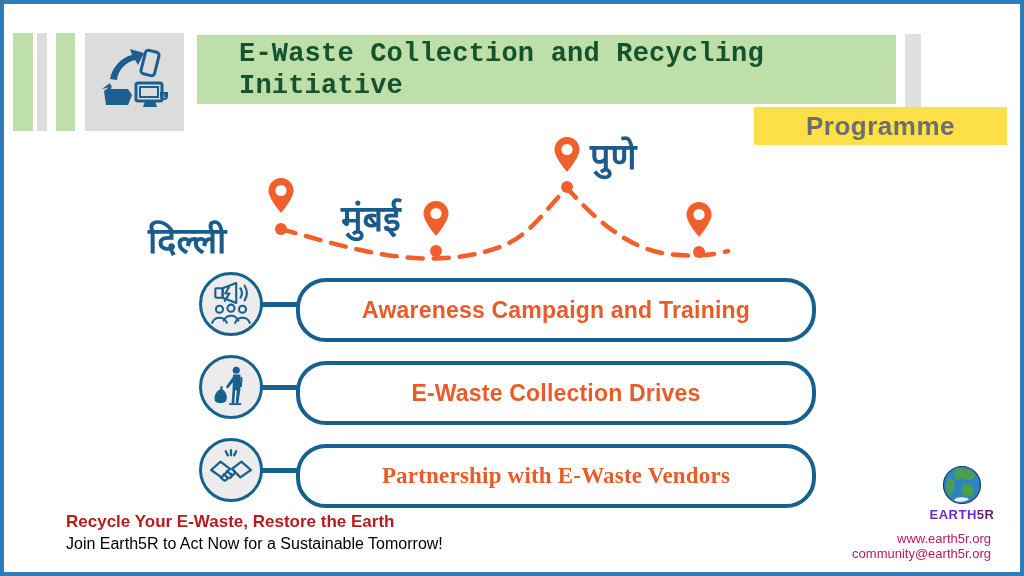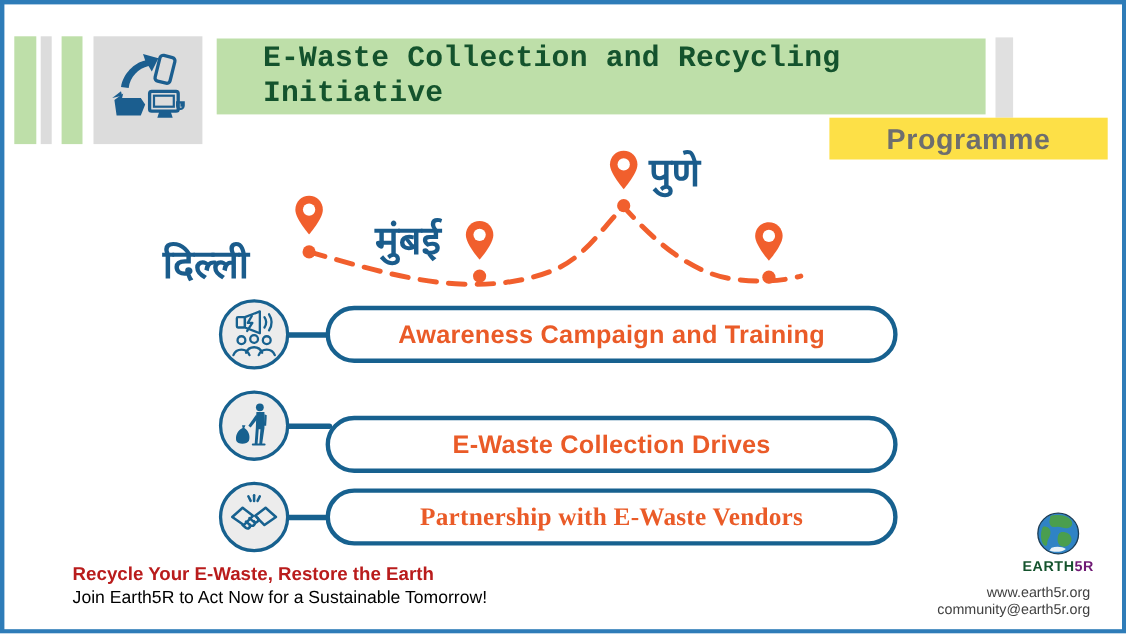--- a/index.html
+++ b/index.html
@@ -24,33 +24,33 @@
   
   .route-svg{position:absolute;left:0;top:0;width:1024px;height:576px;pointer-events:none;}
   .city{position:absolute;font-family:"DejaVu Sans","Liberation Sans",sans-serif;
     font-weight:bold;font-size:36px;color:#1a5c8c;white-space:nowrap;}
   .pin{position:absolute;width:32px;height:44px;}
   
   .row-circle{position:absolute;left:195px;width:64px;height:64px;border-radius:50%;
     background:#ececec;border:3px solid #17618f;box-sizing:border-box;
     display:flex;align-items:center;justify-content:center;}
   .row-connector{position:absolute;left:256px;width:42px;height:5px;background:#17618f;border-radius:3px;}
-  .pill{position:absolute;left:292px;width:520px;height:52px;background:#fff;
+  .pill{position:absolute;left:292px;width:520px;height:64px;background:#fff;
     border:4px solid #17618f;border-radius:30px;box-sizing:border-box;
     display:flex;align-items:center;justify-content:center;}
   .pill span{font-size:23px;font-weight:bold;color:#ea5b28;letter-spacing:.2px;}
   
   .tagline-bold{position:absolute;left:62px;top:508px;font-size:17px;font-weight:bold;color:#b91c1c;}
   .tagline{position:absolute;left:62px;top:531px;font-size:16px;color:#000000;}
   .globe{position:absolute;left:938px;top:461px;width:40px;height:40px;}
   .wordmark{position:absolute;left:910px;top:503px;width:96px;text-align:center;
     font-size:13px;font-weight:bold;letter-spacing:.5px;}
-  .wordmark .wm-earth{color:#14532d;}
+  .wordmark .wm-earth{color:#6d28d9;}
   .wordmark .wm-5r{color:#701a75;}
-  .brand-links{position:absolute;right:29px;top:527px;text-align:right;font-size:13px;color:#404040;line-height:15px;}
+  .brand-links{position:absolute;right:29px;top:527px;text-align:right;font-size:13px;color:#be185d;line-height:15px;}
 </style>
 </head>
 <body>
 
 <div class="slide">
 
   <div class="stripe g1"></div>
   <div class="stripe gr"></div>
   <div class="stripe g2"></div>
 
@@ -143,21 +143,21 @@
         <circle cx="27" cy="6" r="3.4"></circle>
         <path d="M24 10 L31 10 L31 24 L29 38 L26.5 38 L27.5 25 L26 25 L25 38 L22.5 38 L23.5 24 Z"></path>
         <path d="M24 12 L17 22 L19 23.5 L25 16 Z"></path>
         <path d="M31 12 L33 13 L32.5 22 L30.5 22 Z"></path>
         <path d="M12 24 C7.5 26 5.5 31 6.5 35 C7.5 38.5 16 38.5 17.5 35 C19 31 17 26 13.5 24 L14.5 21.5 L11.5 21.5 Z"></path>
         <rect x="20" y="37.5" width="12" height="1.8" rx=".9"></rect>
       </g>
     </svg>
   </div>
   <div class="row-connector" style="top:381px;"></div>
-  <div class="pill" style="top:374px;">
+  <div class="pill" style="top:357px;">
     <span>E-Waste Collection Drives</span>
   </div>
 
   <div class="row-circle" style="top:434px;">
     <svg width="46" height="46" viewBox="0 0 44 44">
       <g stroke="#17618f" stroke-width="2.2" fill="none" stroke-linejoin="round" stroke-linecap="round">
         <path d="M17 4 L19 8"></path>
         <path d="M22 3 L22 8"></path>
         <path d="M27 4 L25 8"></path>
         <path d="M3 22 L12 14 L21 21 L13 29 Z"></path>

